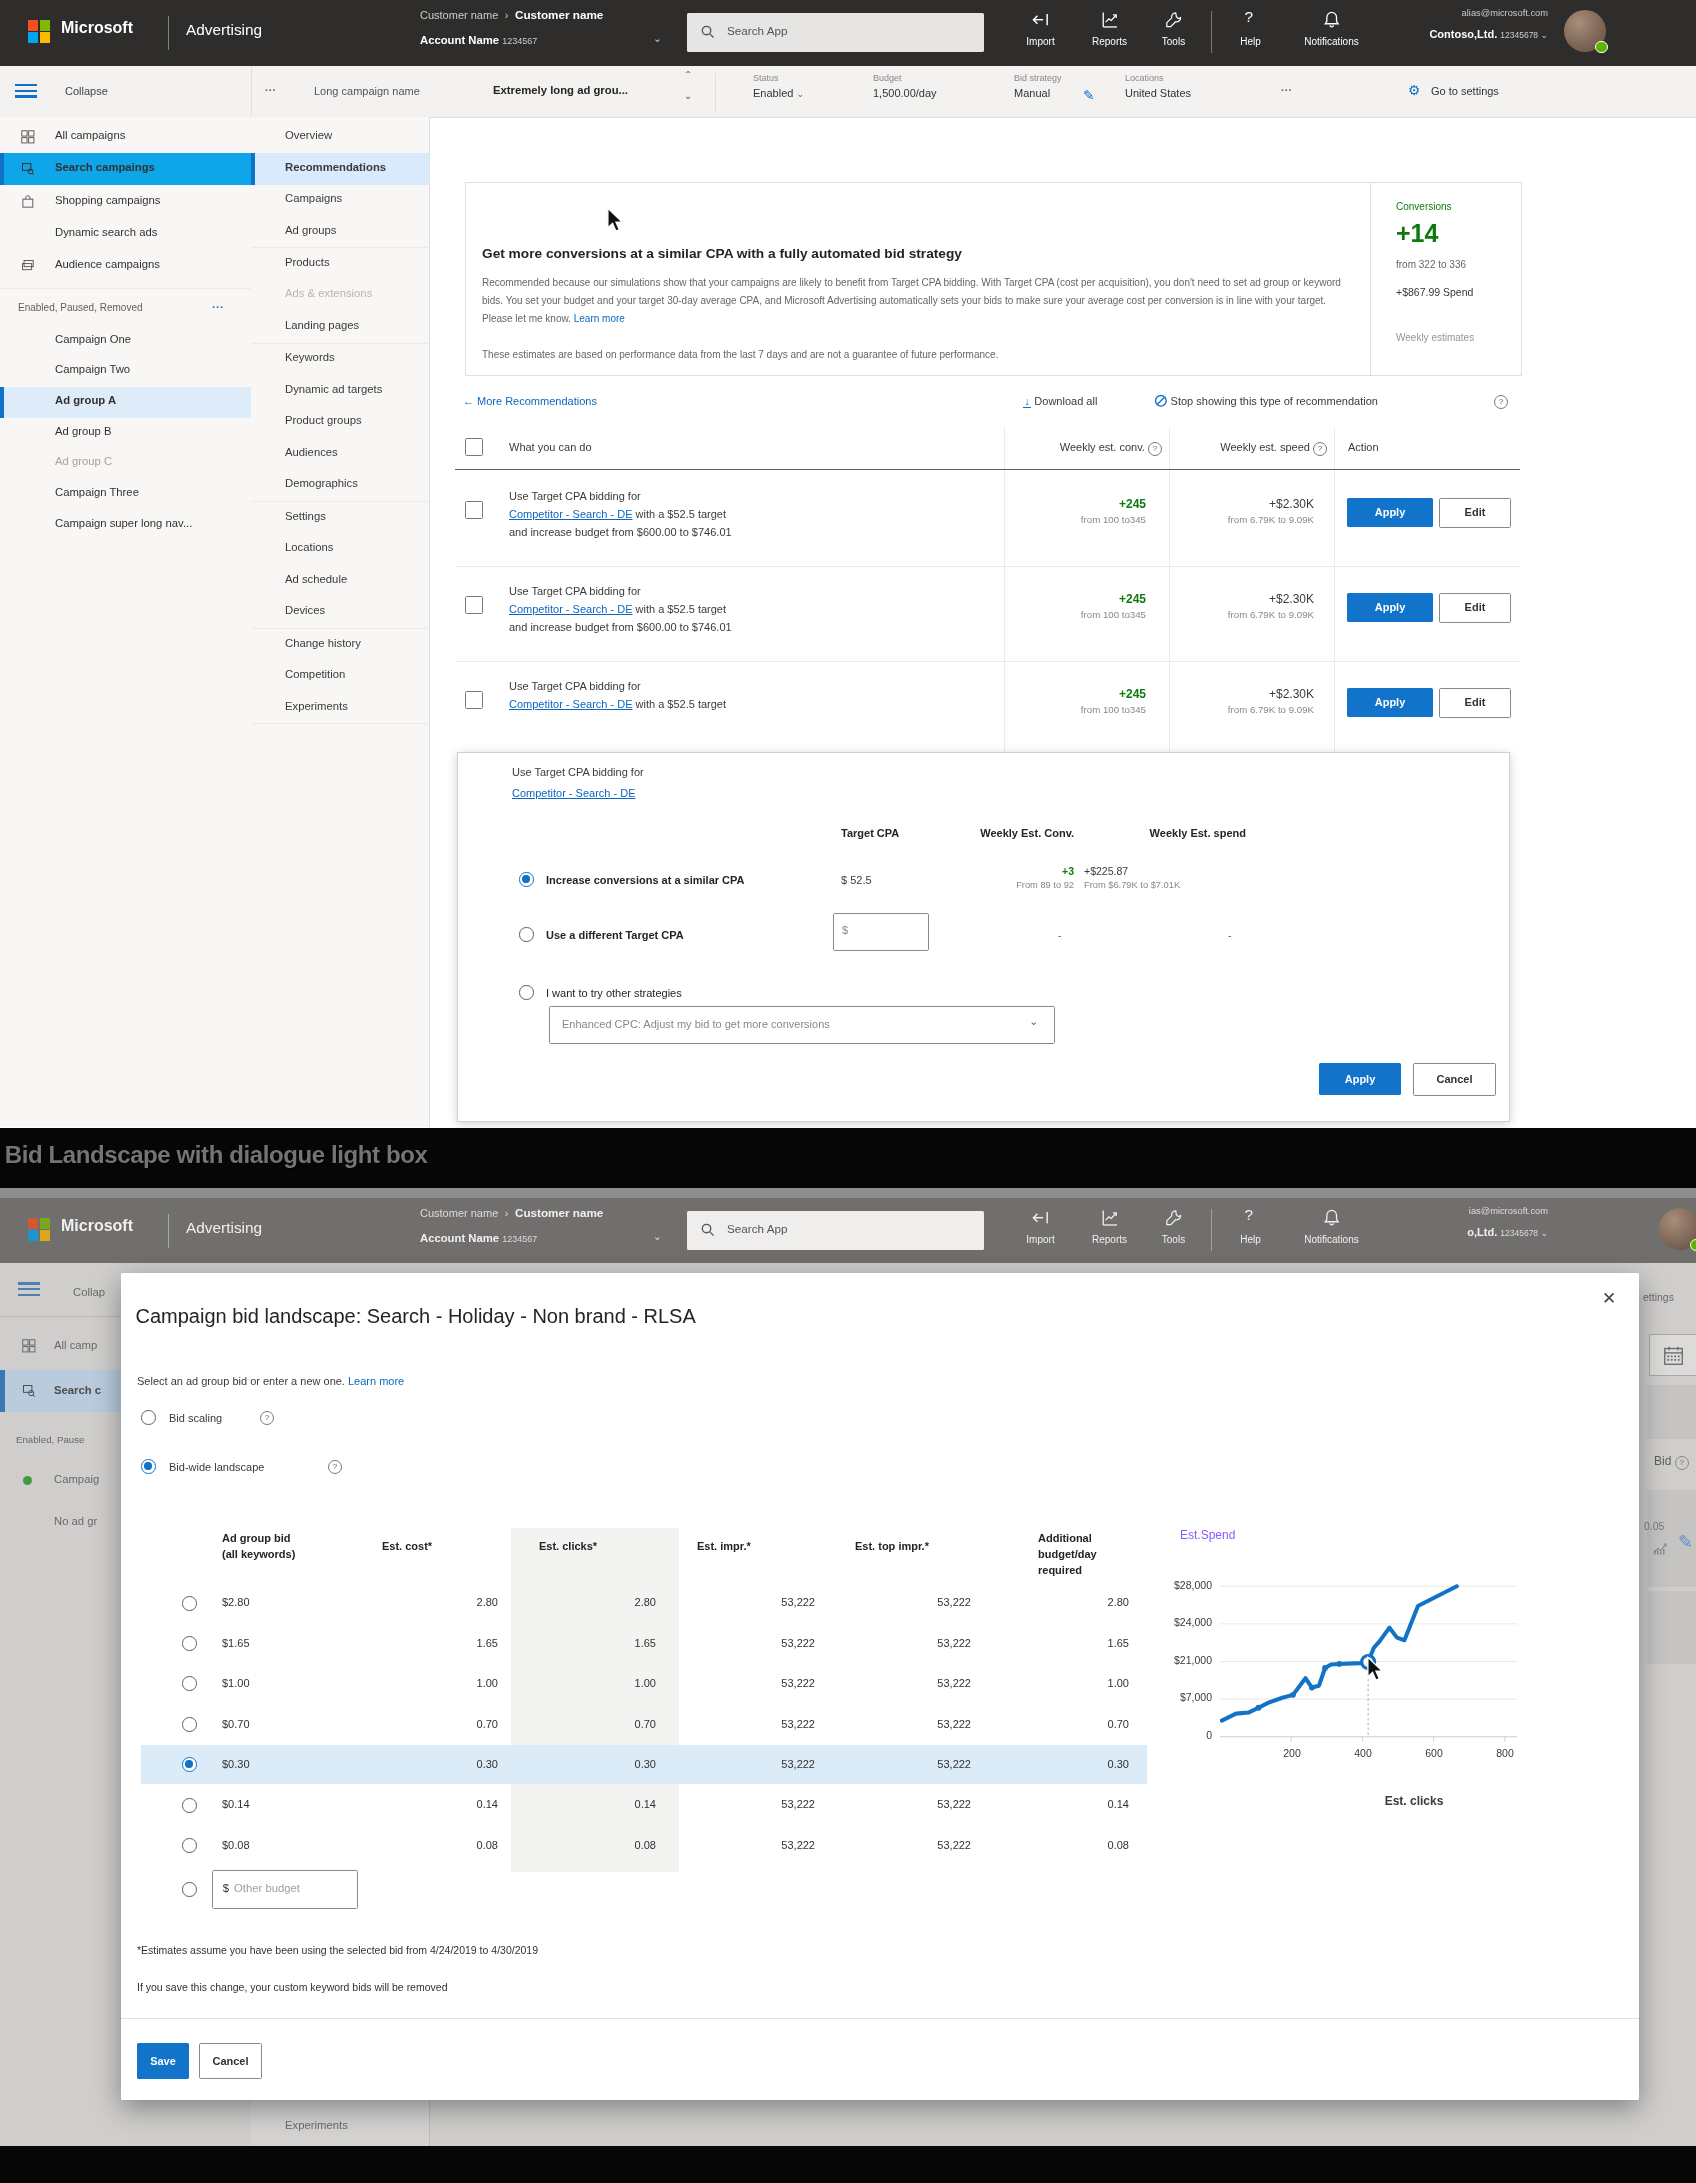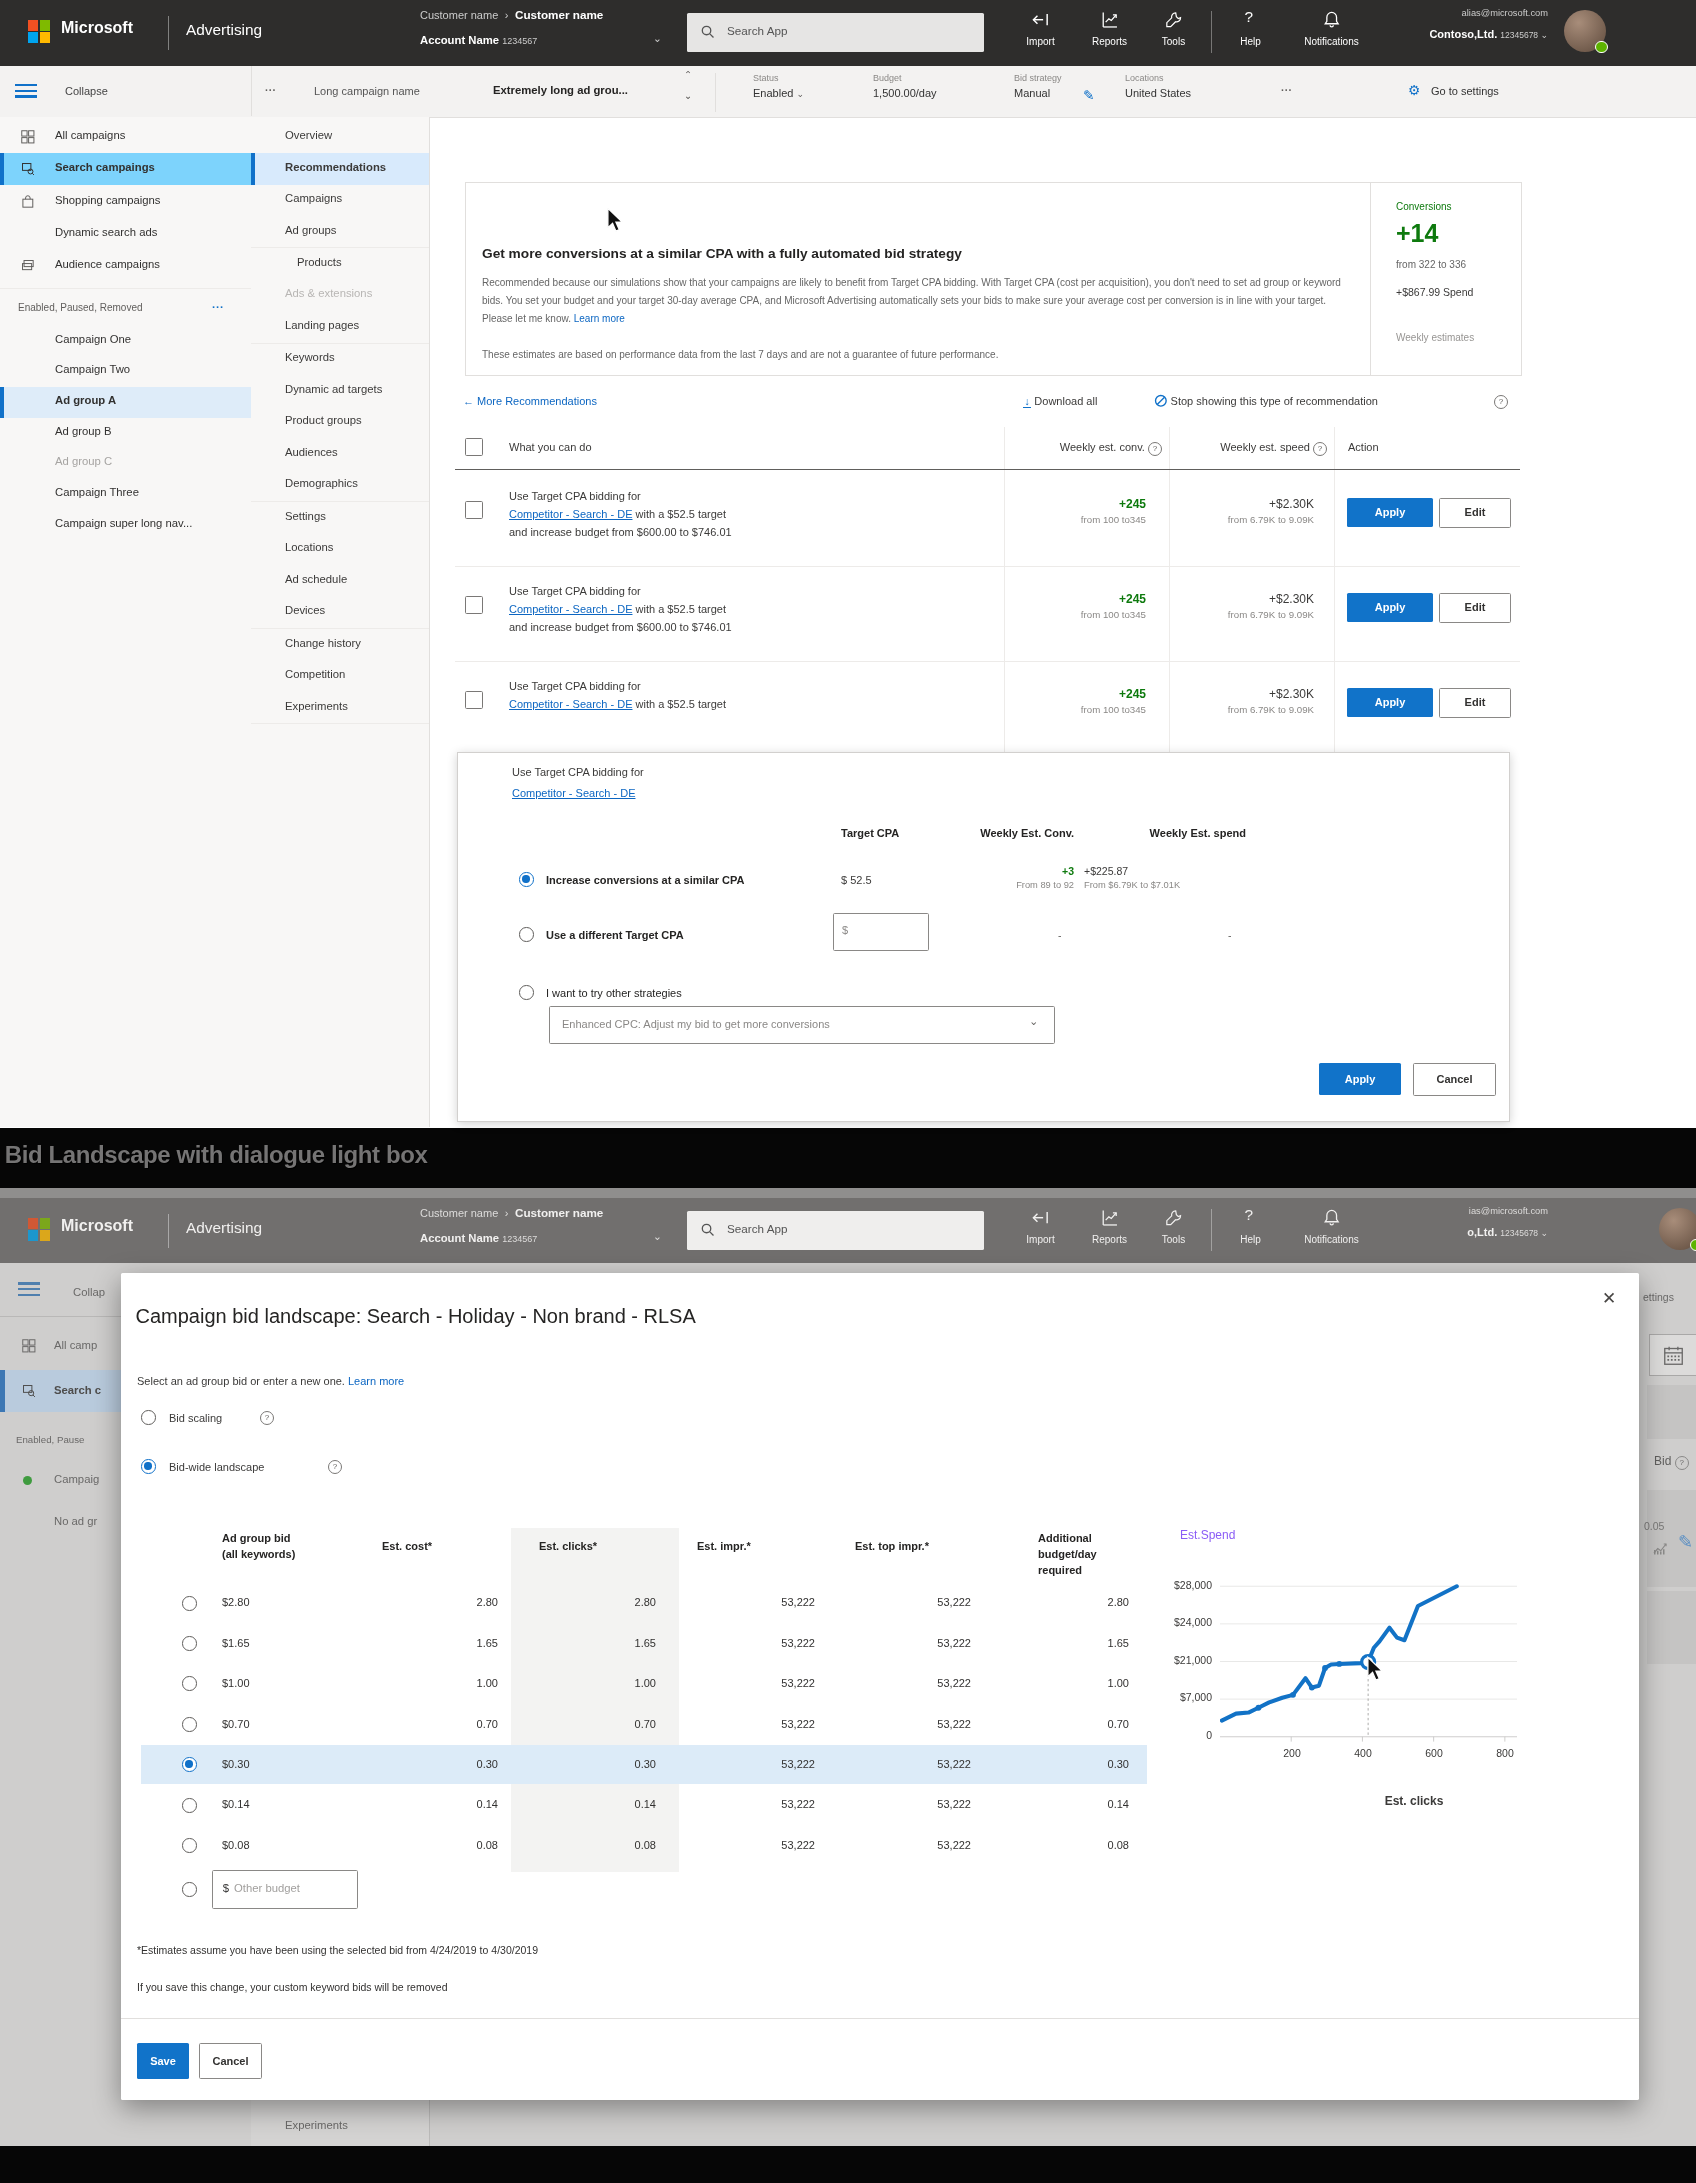--- a/index.html
+++ b/index.html
@@ -137,21 +137,21 @@
   <aside id="sidebar1" class="sidecol" style="left:0;width:251px;">
       <div style="position: absolute; left: 0px; top: 4px; width: 251px; height: 32px; background: transparent;">
         <div style="position: absolute; left: 21px; top: 9px;"><svg width="13.7" height="13.7" viewBox="0 0 18 18">
             <rect x="1" y="1" width="7" height="7" fill="none" stroke="#605e5c" stroke-width="1.3"></rect>
             <rect x="10" y="1" width="7" height="7" fill="none" stroke="#605e5c" stroke-width="1.3"></rect>
             <rect x="1" y="10" width="7" height="7" fill="none" stroke="#605e5c" stroke-width="1.3"></rect>
             <rect x="10" y="10" width="7" height="7" fill="none" stroke="#605e5c" stroke-width="1.3"></rect>
           </svg></div>
         <span style="position: absolute; left: 55px; top: 8px; font-size: 11.3px; font-weight: normal; color: rgb(50, 49, 48);">All campaigns</span>
       </div>
-      <div style="position: absolute; left: 0px; top: 36px; width: 251px; height: 32px; background: #7dd3fc;">
+      <div style="position: absolute; left: 0px; top: 36px; width: 251px; height: 32px; background: #0ea5e9;">
         <span style="position: absolute; left: 0px; top: 0px; width: 4px; height: 32px; background: rgb(16, 113, 201);"></span>
         <div style="position: absolute; left: 21px; top: 9px;"><svg width="13.7" height="13.7" viewBox="0 0 18 18">
             <rect x="2" y="2" width="11" height="9" fill="none" stroke="#323130" stroke-width="1.3"></rect>
             <circle cx="12.5" cy="12.5" r="3.2" fill="none" stroke="#323130" stroke-width="1.3"></circle>
             <line x1="14.8" y1="14.8" x2="17" y2="17" stroke="#323130" stroke-width="1.3"></line>
           </svg></div>
         <span style="position: absolute; left: 55px; top: 8px; font-size: 11.3px; font-weight: bold; color: rgb(50, 49, 48);">Search campaings</span>
       </div>
       <div style="position: absolute; left: 0px; top: 69px; width: 251px; height: 32px; background: transparent;">
         <div style="position: absolute; left: 21px; top: 9px;"><svg width="13.7" height="13.7" viewBox="0 0 18 18">
@@ -207,21 +207,21 @@
         <span style="position: absolute; left: 34px; top: 8px; font-size: 11.3px; color: rgb(59, 58, 57); font-weight: bold;">Recommendations</span>
       </div>
       <div style="position: absolute; left: 0px; top: 67px; width: 178px; height: 31.5px; background: transparent;">
         <span style="position: absolute; left: 34px; top: 8px; font-size: 11.3px; color: rgb(59, 58, 57); font-weight: normal;">Campaigns</span>
       </div>
       <div style="position: absolute; left: 0px; top: 99px; width: 178px; height: 31.5px; background: transparent;">
         <span style="position: absolute; left: 34px; top: 8px; font-size: 11.3px; color: rgb(59, 58, 57); font-weight: normal;">Ad groups</span>
       </div>
       <div style="position: absolute; left: 0px; top: 130px; width: 178px; height: 0.8px; background: rgb(237, 235, 233);"></div>
       <div style="position: absolute; left: 0px; top: 131px; width: 178px; height: 31.5px; background: transparent;">
-        <span style="position: absolute; left: 34px; top: 8px; font-size: 11.3px; color: rgb(59, 58, 57); font-weight: normal; margin-left: 12px;">Products</span>
+        <span style="position: absolute; left: 34px; top: 8px; font-size: 11.3px; color: rgb(59, 58, 57); font-weight: normal;">Products</span>
       </div>
       <div style="position: absolute; left: 0px; top: 162px; width: 178px; height: 31.5px; background: transparent;">
         <span style="position: absolute; left: 34px; top: 8px; font-size: 11.3px; color: rgb(184, 182, 180); font-weight: normal;">Ads &amp; extensions</span>
       </div>
       <div style="position: absolute; left: 0px; top: 194px; width: 178px; height: 31.5px; background: transparent;">
         <span style="position: absolute; left: 34px; top: 8px; font-size: 11.3px; color: rgb(59, 58, 57); font-weight: normal;">Landing pages</span>
       </div>
       <div style="position: absolute; left: 0px; top: 226px; width: 178px; height: 0.8px; background: rgb(237, 235, 233);"></div>
       <div style="position: absolute; left: 0px; top: 226px; width: 178px; height: 31.5px; background: transparent;">
         <span style="position: absolute; left: 34px; top: 8px; font-size: 11.3px; color: rgb(59, 58, 57); font-weight: normal;">Keywords</span>

